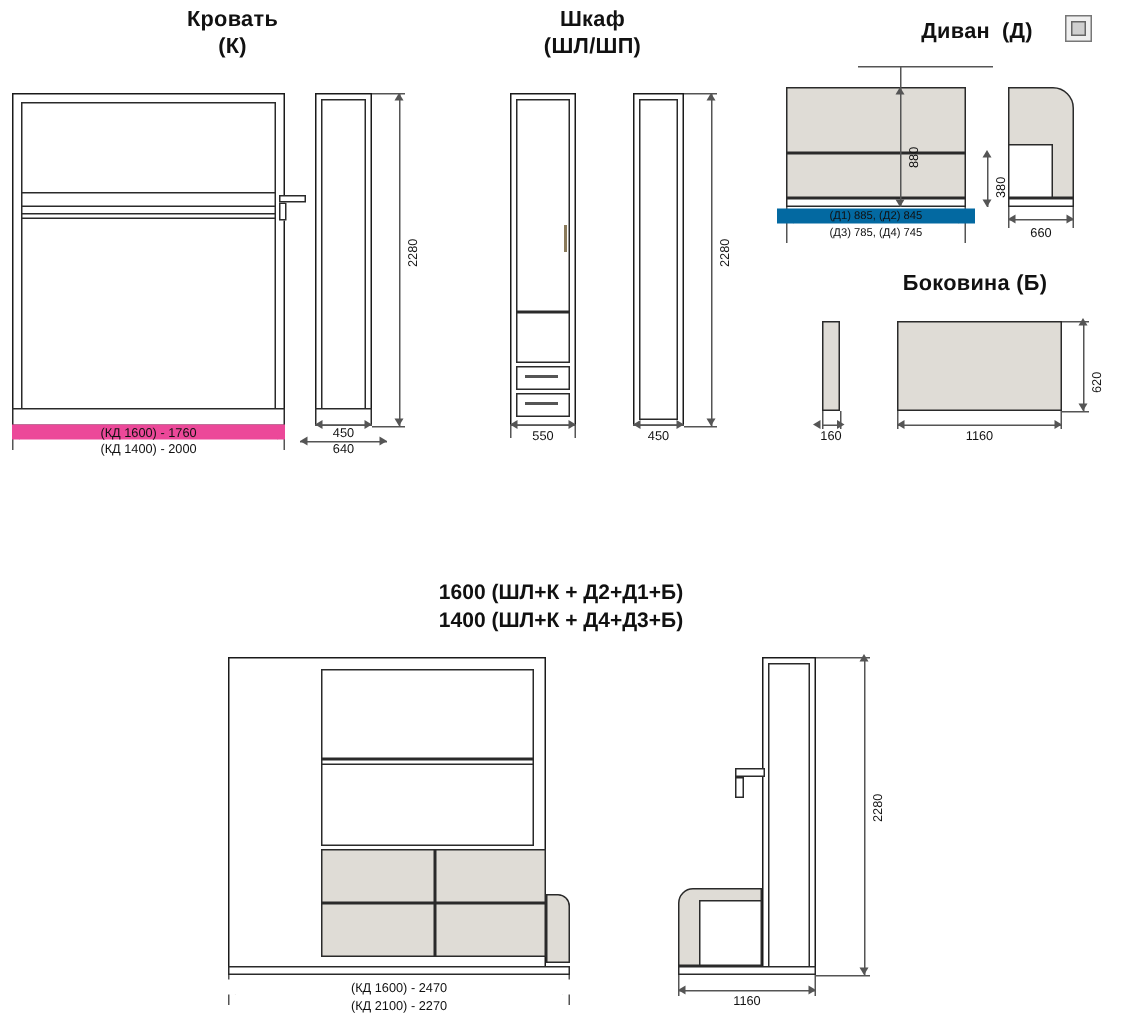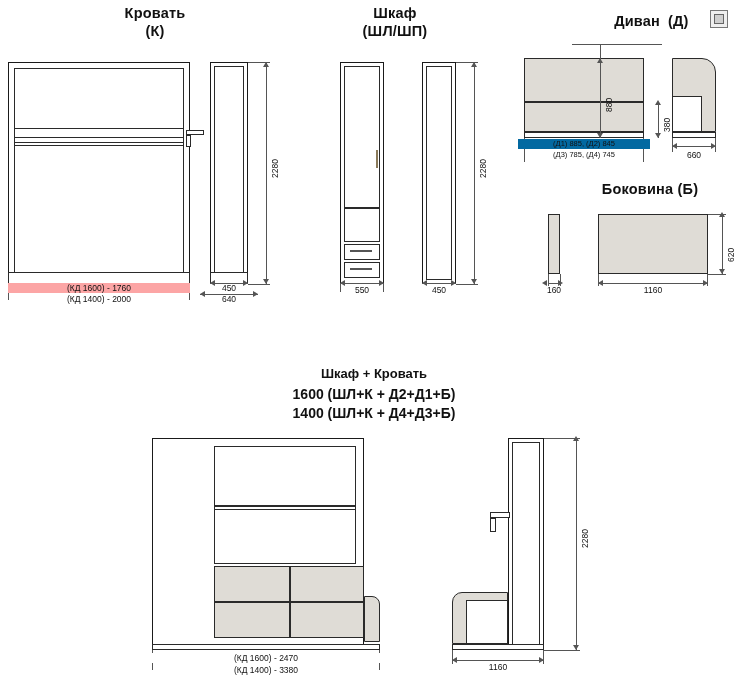--- a/index.html
+++ b/index.html
@@ -94,21 +94,21 @@
   <div class="abs dim-l hline" style="left:248px;top:284px;width:22px;"></div>
   <div class="abs" style="left:270px;top:178px;">
       <div class="vlbl" style="position:absolute;left:0;top:0;"><span>2280</span></div>
     </div>
 
   <div class="abs dim-l hline" style="left:8px;top:290px;width:182px;"></div>
   <div class="abs arrow ah-l" style="left:8px;top:287px;"></div>
   <div class="abs arrow ah-r" style="left:185px;top:287px;"></div>
   <div class="abs dim-l vline" style="left:8px;top:284px;height:16px;"></div>
   <div class="abs dim-l vline" style="left:189px;top:284px;height:16px;"></div>
-  <div class="abs lbl" style="left:8px;top:283px;width:182px;background:#fca5a5;"><span>(КД 1600) - 1760</span></div>
+  <div class="abs lbl" style="left:8px;top:283px;width:182px;background:#ec4899;"><span>(КД 1600) - 1760</span></div>
   <div class="abs lbl" style="left:8px;top:294px;width:182px;"><span>(КД 1400) - 2000</span></div>
 
   <div class="abs dim-l hline" style="left:210px;top:283px;width:38px;"></div>
   <div class="abs arrow ah-l" style="left:210px;top:280px;"></div>
   <div class="abs arrow ah-r" style="left:243px;top:280px;"></div>
   <div class="abs lbl" style="left:199px;top:283px;width:60px;"><span>450</span></div>
 
   <div class="abs dim-l hline" style="left:200px;top:294px;width:58px;"></div>
   <div class="abs arrow ah-l" style="left:200px;top:291px;"></div>
   <div class="abs arrow ah-r" style="left:253px;top:291px;"></div>
@@ -205,23 +205,20 @@
 
   <div class="abs dim-l vline" style="left:722px;top:214px;height:60px;"></div>
   <div class="abs arrow ah-u" style="left:719px;top:212px;"></div>
   <div class="abs arrow ah-d" style="left:719px;top:269px;"></div>
   <div class="abs dim-l hline" style="left:708px;top:214px;width:18px;"></div>
   <div class="abs dim-l hline" style="left:708px;top:274px;width:18px;"></div>
   <div class="abs" style="left:726px;top:262px;">
       <div class="vlbl" style="position:absolute;left:0;top:0;"><span>620</span></div>
     </div>
 
-  <div class="abs ttl-small" style="left:234px;top:366px;width:280px;">
-    <span>Шкаф + Кровать</span>
-  </div>
   <div class="abs ttl-block" style="left:234px;top:384px;width:280px;">
     <span>1600 (ШЛ+К + Д2+Д1+Б)</span>
   </div>
   <div class="abs ttl-block" style="left:234px;top:403px;width:280px;">
     <span>1400 (ШЛ+К + Д4+Д3+Б)</span>
   </div>
 
   <div class="abs box" style="left:182px;top:438px;width:36px;height:212px;"></div>
   <div class="abs thin" style="left:186px;top:442px;width:28px;height:128px;"></div>
   <div class="abs" style="left:210px;top:528px;width:2px;height:18px;background:#8a7a5a;"></div>
@@ -259,21 +256,21 @@
   <div class="abs" style="left:580px;top:548px;">
       <div class="vlbl" style="position:absolute;left:0;top:0;"><span>2280</span></div>
     </div>
 
   <div class="abs dim-l hline" style="left:152px;top:660px;width:228px;"></div>
   <div class="abs arrow ah-l" style="left:152px;top:657px;"></div>
   <div class="abs arrow ah-r" style="left:375px;top:657px;"></div>
   <div class="abs dim-l vline" style="left:152px;top:650px;height:20px;"></div>
   <div class="abs dim-l vline" style="left:379px;top:650px;height:20px;"></div>
   <div class="abs lbl" style="left:152px;top:653px;width:228px;background:#fff;"><span>(КД 1600) - 2470</span></div>
-  <div class="abs lbl" style="left:152px;top:665px;width:228px;"><span>(КД 1400) - 3380</span></div>
+  <div class="abs lbl" style="left:152px;top:665px;width:228px;"><span>(КД 2100) - 2270</span></div>
 
   <div class="abs dim-l hline" style="left:452px;top:660px;width:92px;"></div>
   <div class="abs arrow ah-l" style="left:452px;top:657px;"></div>
   <div class="abs arrow ah-r" style="left:539px;top:657px;"></div>
   <div class="abs dim-l vline" style="left:452px;top:650px;height:14px;"></div>
   <div class="abs dim-l vline" style="left:543px;top:650px;height:14px;"></div>
   <div class="abs lbl" style="left:468px;top:662px;width:60px;"><span>1160</span></div>
 
 </div>
 

